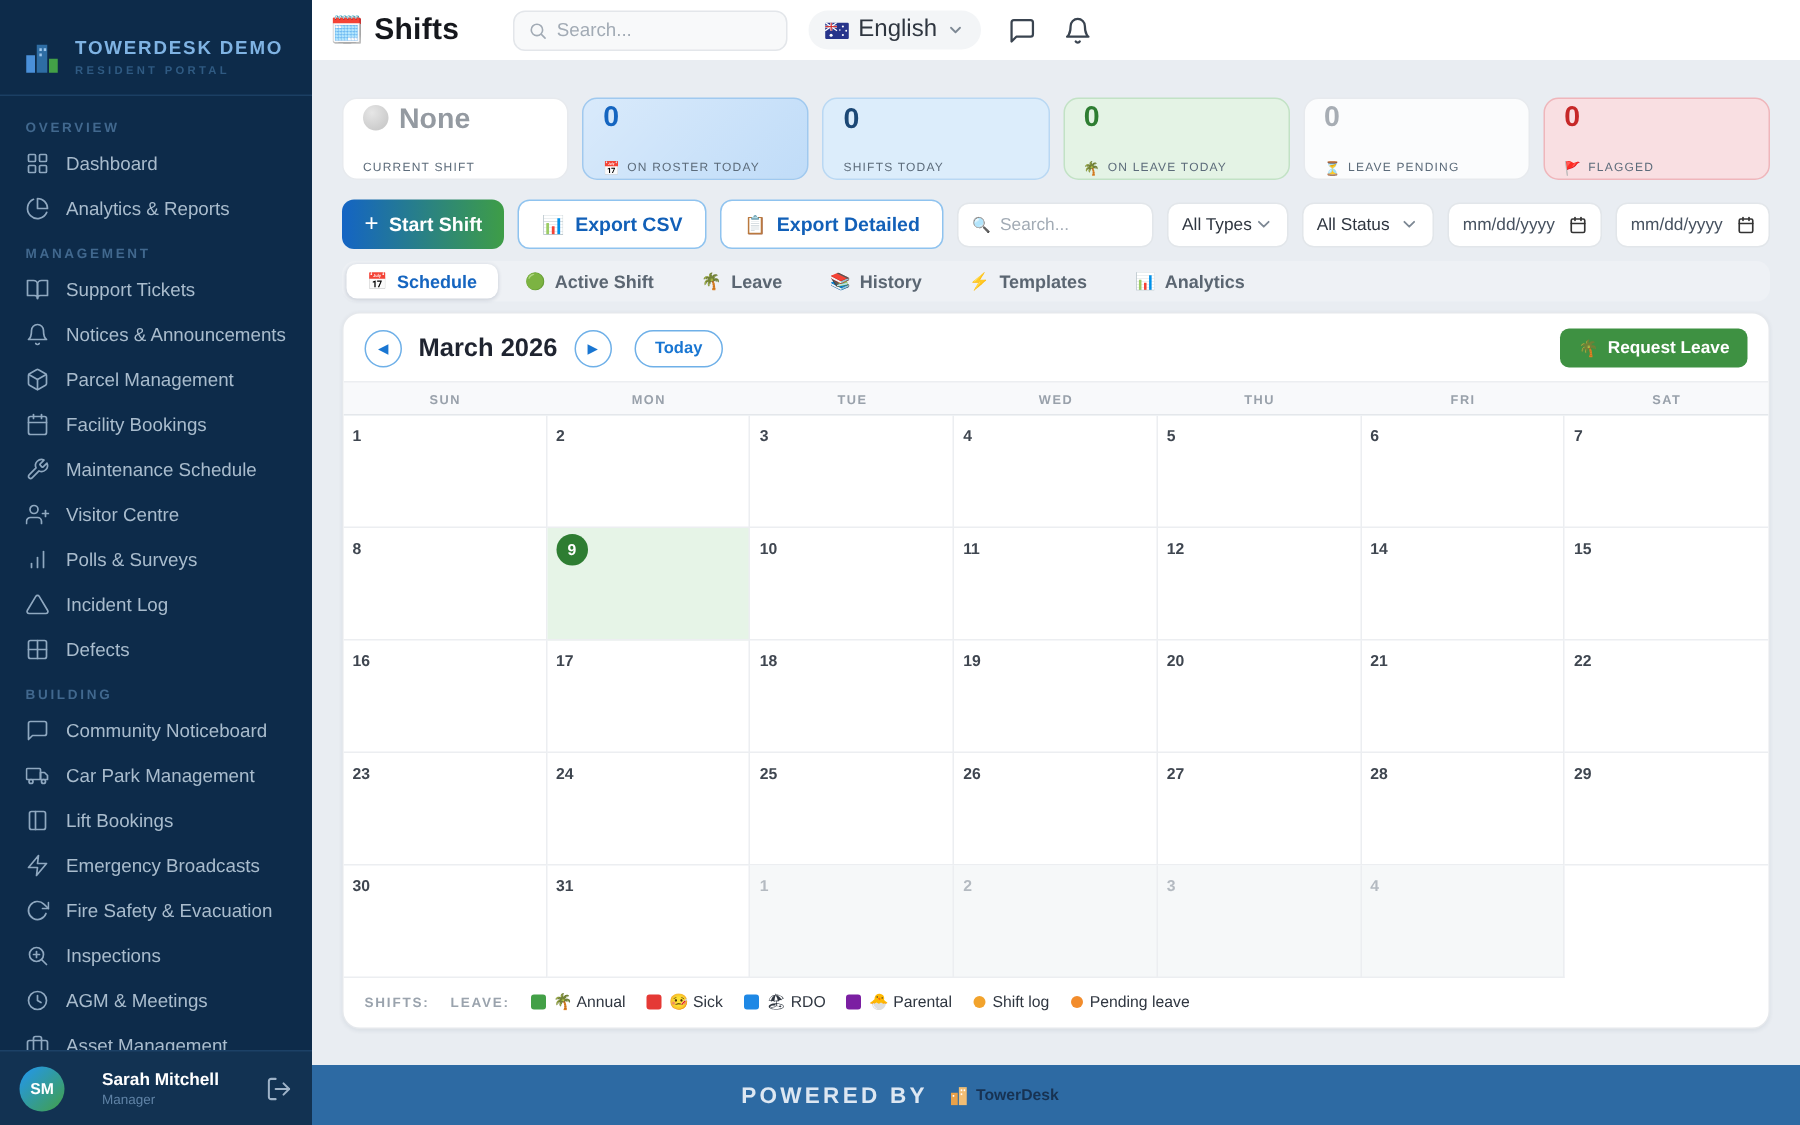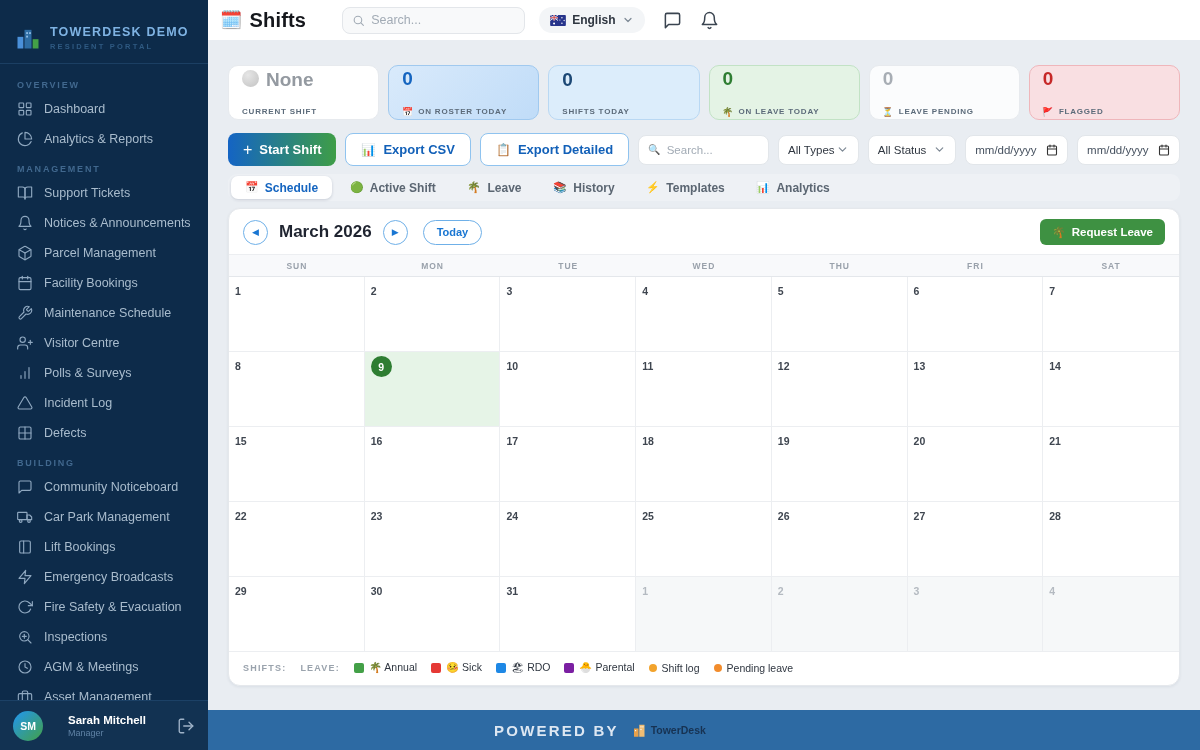--- a/index.html
+++ b/index.html
@@ -27,34 +27,34 @@
   
   .header { position:absolute; left:208px; top:0; right:0; height:40px; background:#fff; display:flex; align-items:center; padding:0 16px 0 12px; z-index:2; }
   .page-icon { font-size:18px; margin-right:7px; }
   .page-title { font-size:20px; font-weight:800; color:#15171c; letter-spacing:0.2px; }
   .hdr-search { margin-left:36px; width:183px; height:27px; background:#f8f9fa; border:1px solid #e3e6ea; border-radius:8px; display:flex; align-items:center; gap:6px; padding:0 9px; }
   .hdr-search svg { width:13px; height:13px; color:#a2abb5; flex:0 0 auto; }
   .hdr-search input { border:0; outline:0; background:transparent; font-size:12.5px; color:#3a4450; width:100%; font-family:inherit; }
   .hdr-search input::placeholder { color:#a2abb5; }
   .lang-pill { margin-left:14px; height:26px; background:#f3f5f7; border-radius:14px; display:flex; align-items:center; gap:6px; padding:0 11px; cursor:pointer; }
   .lang-flag svg { width:16px; height:11px; display:block; border-radius:1px; }
-  .lang-label { font-size:12px; color:#2f3640; font-weight:700; }
+  .lang-label { font-size:16px; color:#2f3640; font-weight:400; }
   .lang-pill .chev { width:12px; height:12px; color:#7d8894; }
   .hdr-ic { margin-left:18px; width:19px; height:19px; color:#3a4450; cursor:pointer; }
   .hdr-ic svg { width:19px; height:19px; }
 
   
   .content { position:absolute; left:208px; top:40px; right:0; bottom:40px; padding:0 20px; overflow:hidden; }
 
   .stats { display:flex; gap:9px; margin-top:25px; height:55px; }
   .stat { flex:1; border-radius:10px; border:1px solid #e7eaee; background:#fff; padding:7px 13px 6px; display:flex; flex-direction:column; justify-content:center; cursor:default; }
   .stat-val-row { display:flex; align-items:flex-start; gap:7px; }
   .stat-value { font-size:19px; font-weight:800; line-height:1.05; }
   .stat-dot { width:17px; height:17px; border-radius:50%; background:radial-gradient(circle at 35% 30%,#e6e6e6,#c2c2c2); flex:0 0 auto; }
-  .stat-label { margin-top:18px; font-size:8px; font-weight:700; letter-spacing:0.8px; color:#5c6b7a; display:flex; align-items:center; gap:4px; white-space:nowrap; }
+  .stat-label { margin-top:18px; font-size:8px; font-weight:400; letter-spacing:0.8px; color:#5c6b7a; display:flex; align-items:center; gap:4px; white-space:nowrap; }
   .stat-label .st-ic { font-size:9px; }
   .stat.neutral .stat-value { color:#949aa1; }
   .stat.blue { background:linear-gradient(135deg,#d9eafb,#c0dcf8); border-color:#a0c9ef; }
   .stat.blue .stat-value { color:#1565c0; }
   .stat.blue-light { background:#dcedfb; border-color:#b9d8f3; }
   .stat.blue-light .stat-value { color:#1c4875; }
   .stat.green { background:#e4f3e5; border-color:#c2e2c5; }
   .stat.green .stat-value { color:#2e7d32; }
   .stat.plain { background:#fbfcfd; }
   .stat.plain .stat-value { color:#a7adb4; }
@@ -538,21 +538,20 @@
           <div class="cal-cell"><span class="dnum">5</span></div>
           <div class="cal-cell"><span class="dnum">6</span></div>
           <div class="cal-cell"><span class="dnum">7</span></div>
           <div class="cal-cell"><span class="dnum">8</span></div>
           <div class="cal-cell today">
             <span class="dnum">9</span>
           </div>
           <div class="cal-cell"><span class="dnum">10</span></div>
           <div class="cal-cell"><span class="dnum">11</span></div>
           <div class="cal-cell"><span class="dnum">12</span></div>
-          <div class="cal-cell"><span class="dnum">13</span></div>
           <div class="cal-cell"><span class="dnum">14</span></div>
           <div class="cal-cell"><span class="dnum">15</span></div>
           <div class="cal-cell"><span class="dnum">16</span></div>
           <div class="cal-cell"><span class="dnum">17</span></div>
           <div class="cal-cell"><span class="dnum">18</span></div>
           <div class="cal-cell"><span class="dnum">19</span></div>
           <div class="cal-cell"><span class="dnum">20</span></div>
           <div class="cal-cell"><span class="dnum">21</span></div>
           <div class="cal-cell"><span class="dnum">22</span></div>
           <div class="cal-cell"><span class="dnum">23</span></div>

